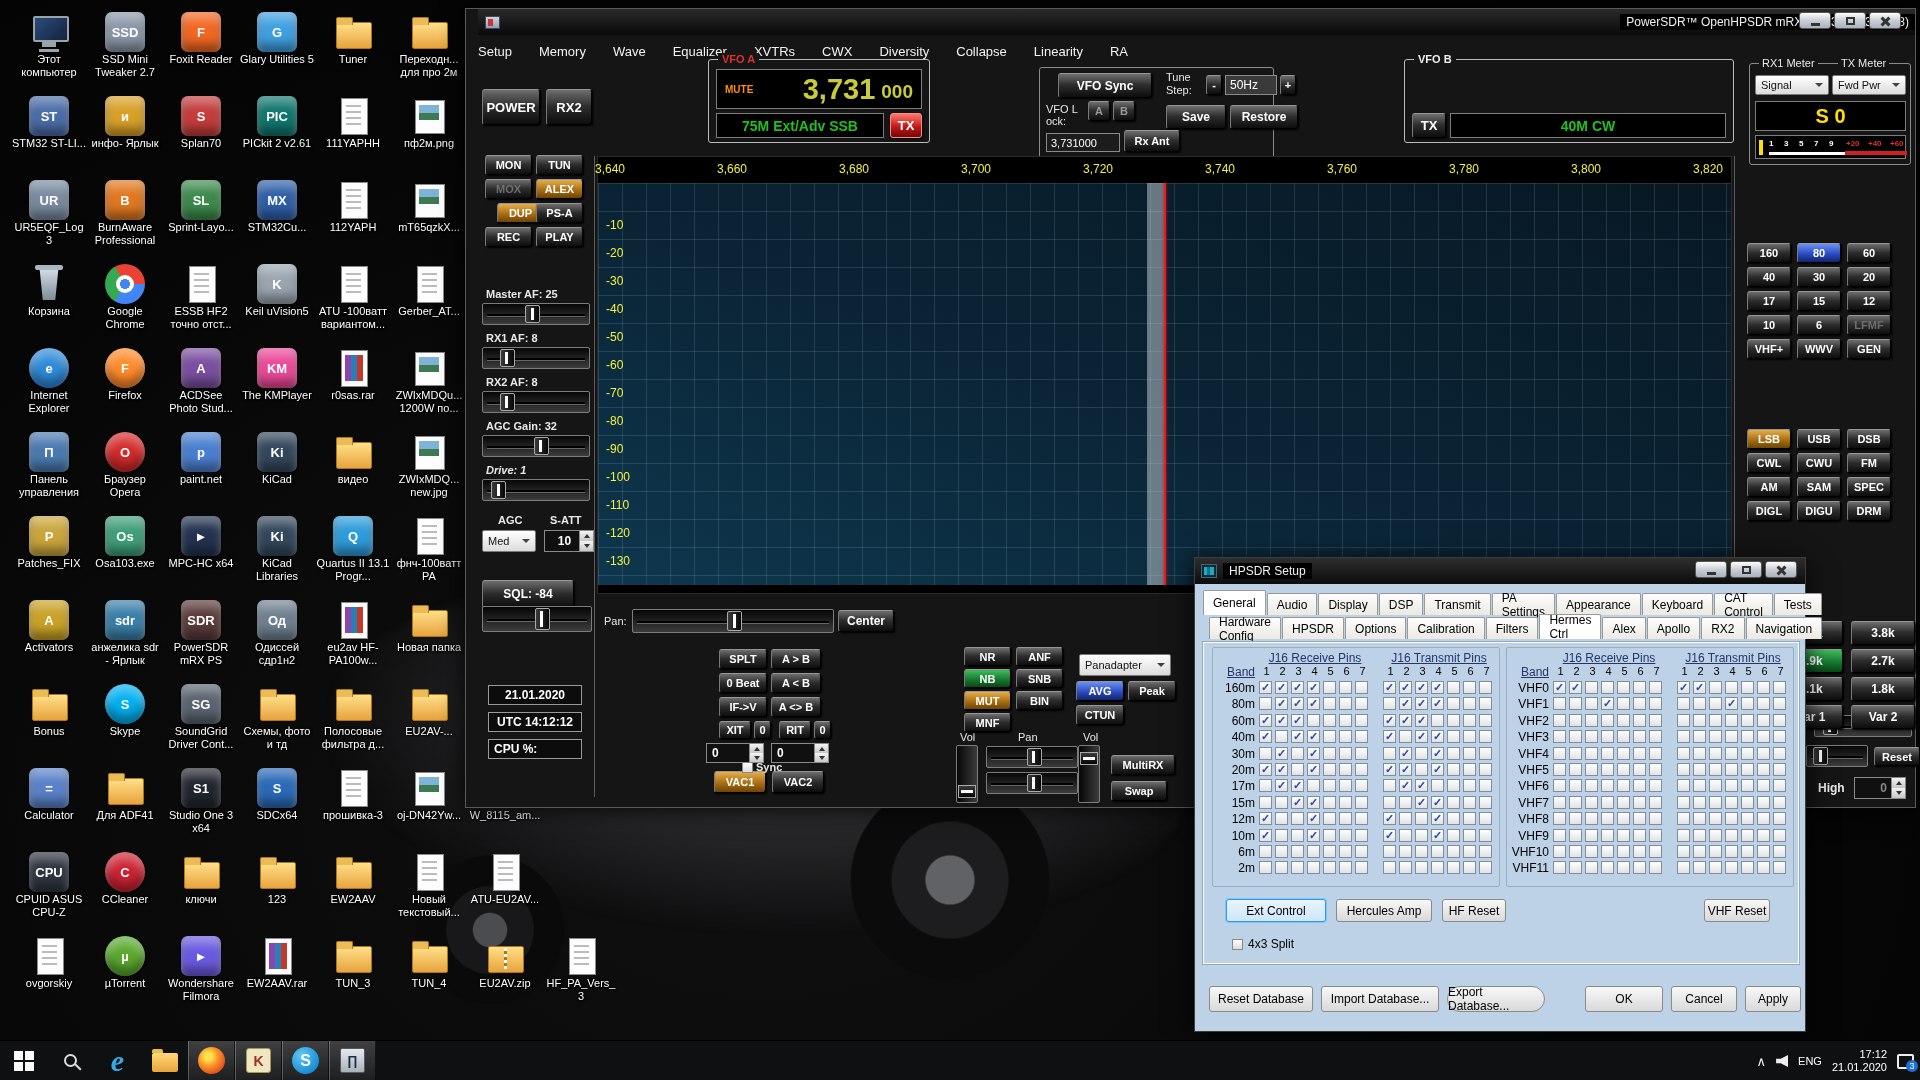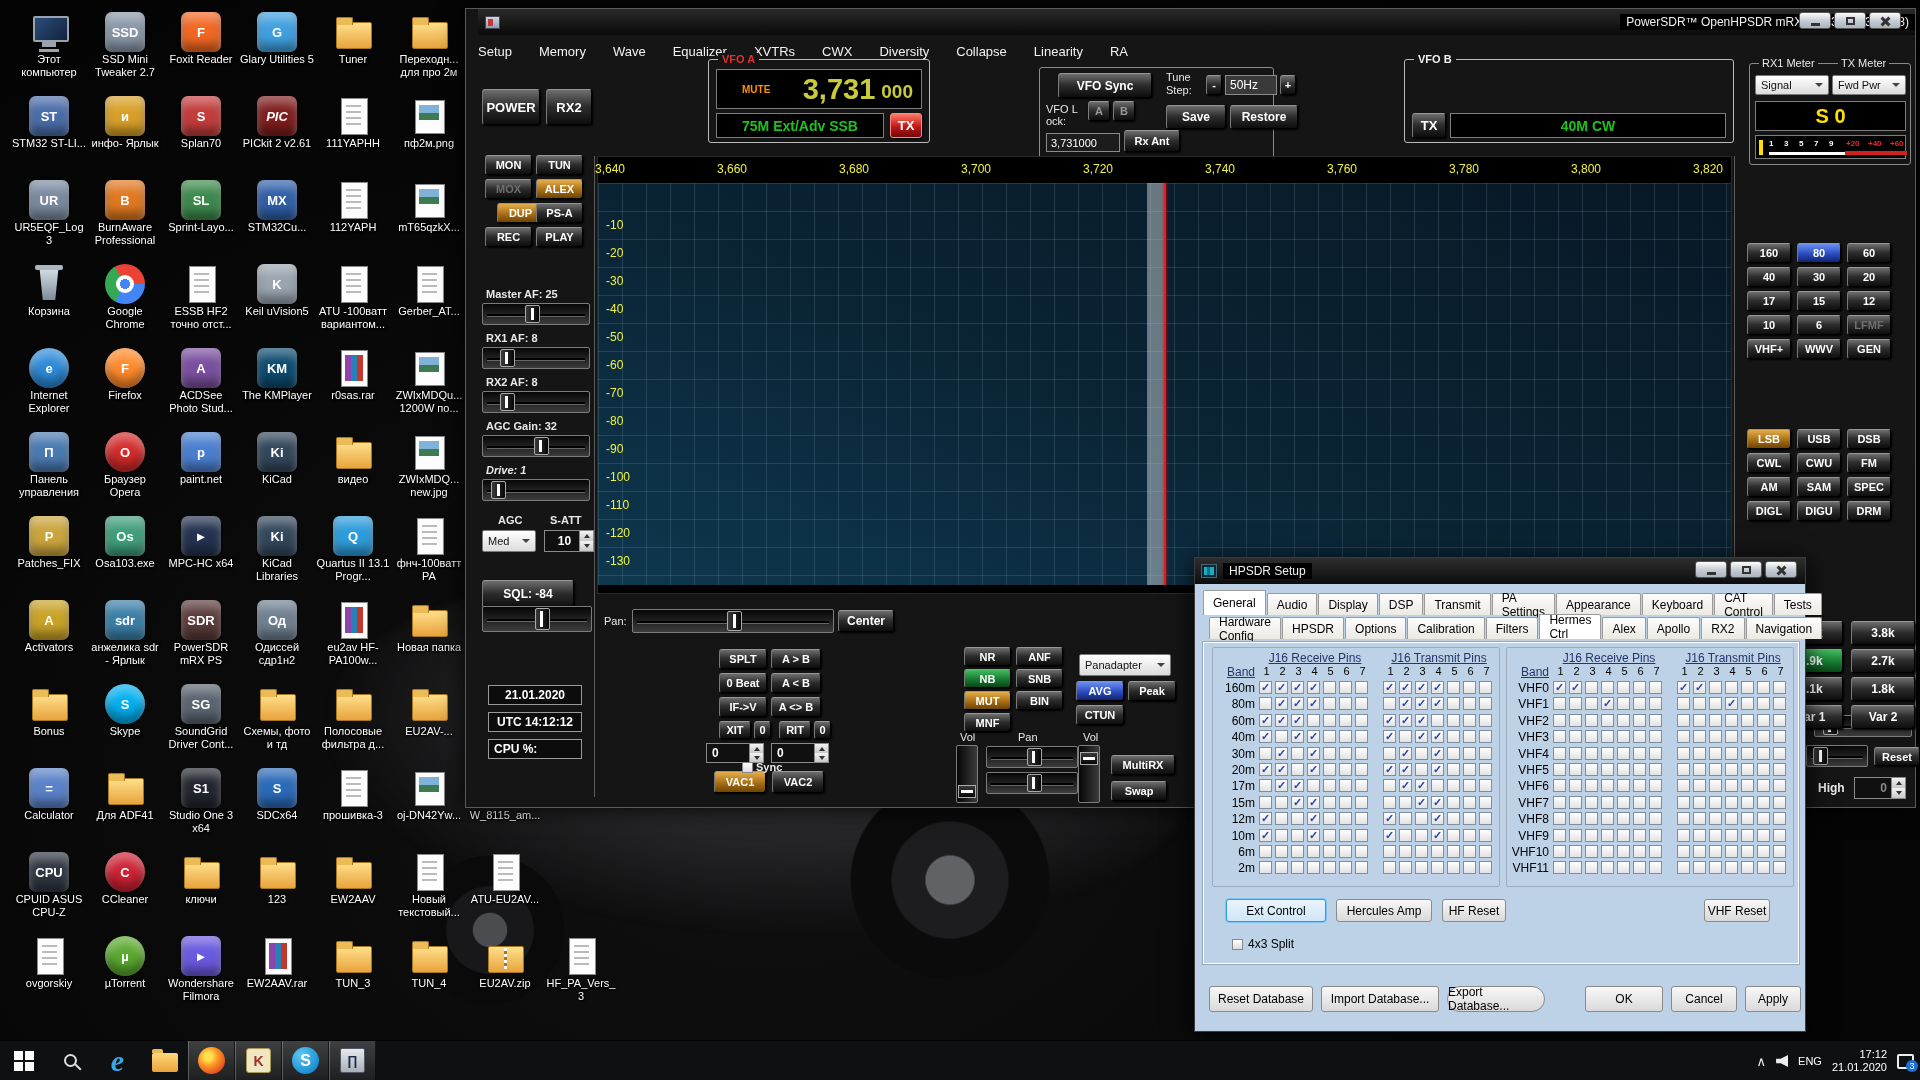--- a/index.html
+++ b/index.html
@@ -336,33 +336,33 @@
       </div>
       <div class="dicon" style="left: 164px; top: 936px;">
         <div class="ic ic-app" style="background: rgb(106, 90, 224);">►</div>
         <div class="dlabel">Wondershare Filmora</div>
       </div>
       <div class="dicon" style="left: 240px; top: 12px;">
         <div class="ic ic-app" style="background: rgb(63, 160, 224);">G</div>
         <div class="dlabel">Glary Utilities 5</div>
       </div>
       <div class="dicon" style="left: 240px; top: 96px;">
-        <div class="ic ic-app" style="background: #7f1d1d; font-style: italic;">PIC</div>
+        <div class="ic ic-app" style="background: #0f766e;">PIC</div>
         <div class="dlabel">PICkit 2 v2.61</div>
       </div>
       <div class="dicon" style="left: 240px; top: 180px;">
         <div class="ic ic-app" style="background: rgb(47, 95, 168);">MX</div>
         <div class="dlabel">STM32Cu...</div>
       </div>
       <div class="dicon" style="left: 240px; top: 264px;">
         <div class="ic ic-app" style="background: rgb(154, 165, 176);">K</div>
         <div class="dlabel">Keil uVision5</div>
       </div>
       <div class="dicon" style="left: 240px; top: 348px;">
-        <div class="ic ic-app" style="background: #0c4a6e;">KM</div>
+        <div class="ic ic-app" style="background: #ec4899;">KM</div>
         <div class="dlabel">The KMPlayer</div>
       </div>
       <div class="dicon" style="left: 240px; top: 432px;">
         <div class="ic ic-app" style="background: rgb(51, 71, 92);">Ki</div>
         <div class="dlabel">KiCad</div>
       </div>
       <div class="dicon" style="left: 240px; top: 516px;">
         <div class="ic ic-app" style="background: rgb(51, 71, 92);">Ki</div>
         <div class="dlabel">KiCad Libraries</div>
       </div>
@@ -532,21 +532,21 @@
         <div class="mitem">Linearity</div>
         <div class="mitem">RA</div>
       </div>
 
     <div class="cb big" style="left:16px;top:80px;width:58px;height:36px;">POWER</div>
     <div class="cb big" style="left:80px;top:80px;width:46px;height:36px;">RX2</div>
 
     <div class="grpbox" style="left:242px;top:50px;width:222px;height:84px;border-color:#bbb;"></div>
     <div class="grplabel" style="left:252px;top:44px;color:#e03030;">VFO A</div>
     <div class="blackbox" style="left:250px;top:60px;width:206px;height:40px;">
-      <span style="color:#ff9000;font-size:10px;font-weight:bold;margin-left:25px;">MUTE</span>
+      <span style="color:#ff9000;font-size:10px;font-weight:bold;margin-left:8px;">MUTE</span>
       <span class="digits" style="margin-left:auto;font-size:29px;">3,731</span>
       <span class="digits" style="font-size:19px;margin:6px 8px 0 6px;">000</span>
     </div>
     <div class="blackbox" style="left:250px;top:104px;width:168px;height:25px;">
       <span class="greentxt">75M Ext/Adv SSB</span>
     </div>
     <div class="cb red" style="left:424px;top:104px;width:32px;height:25px;font-size:13px;">TX</div>
 
     <div class="grpbox" style="left:573px;top:58px;width:235px;height:94px;"></div>
     <div class="cb" style="left:592px;top:64px;width:94px;height:25px;font-size:12px;">VFO Sync</div>

